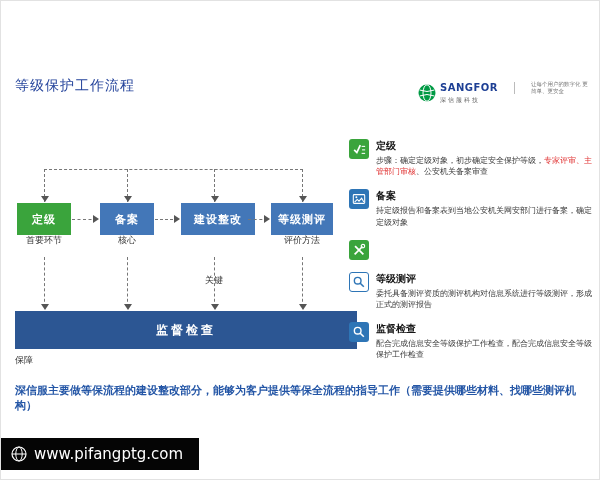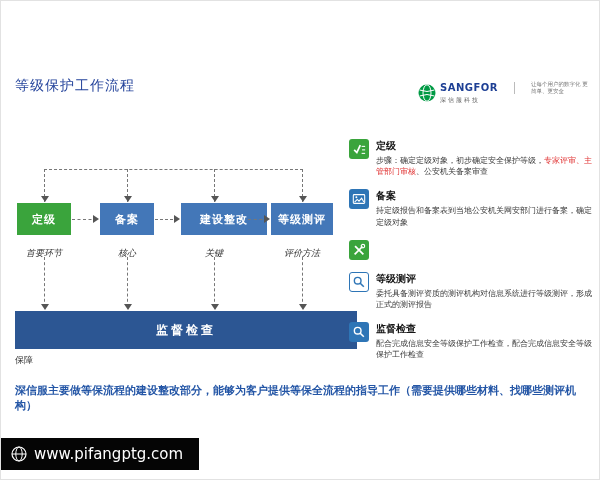--- a/index.html
+++ b/index.html
@@ -23,21 +23,21 @@
 
   
   .flow { position:absolute; left:14px; top:142px; width:345px; height:232px; }
   .dash-h { position:absolute; border-top:1.5px dashed #777; }
   .dash-v { position:absolute; border-left:1.5px dashed #777; }
   .tri-down { position:absolute; width:0; height:0; border-left:4px solid transparent; border-right:4px solid transparent; border-top:6px solid #555; }
   .tri-right { position:absolute; width:0; height:0; border-top:4px solid transparent; border-bottom:4px solid transparent; border-left:6px solid #555; right:-2px; top:-5px; }
   .step { position:absolute; top:60px; height:32px; color:#fff; font-weight:bold; font-size:11px; display:flex; align-items:center; justify-content:center; letter-spacing:1px; }
   .step.green { background:#3aa43c; }
   .step.blue { background:#4377b8; }
-  .note { position:absolute; top:104px; font-size:9px; color:#333; text-align:center;font-style:italic; }
+  .note { position:absolute; top:91px; font-size:9px; color:#333; text-align:center; }
   .supervise { position:absolute; left:0; top:168px; width:342px; height:38px; background:#2c5693; color:#fff; font-weight:bold; font-size:12px; display:flex; align-items:center; justify-content:center; letter-spacing:3px; }
   .sup-note { position:absolute; left:0; top:211px; width:342px; text-align:left; font-size:9px; color:#333; }
 
   
   .details { position:absolute; left:348px; top:138px; width:246px; display:flex; flex-direction:column; gap:12px; }
   .detail { display:flex; gap:7px; }
   .d-icon { width:20px; height:20px; flex:none; border-radius:3px; display:flex; align-items:center; justify-content:center; }
   .d-icon.green { background:#3aa43c; }
   .d-icon.blue { background:#2e75b6; }
   .d-icon.outline { background:#fff; border:1.5px solid #2e75b6; }
@@ -79,36 +79,36 @@
     <div class="dash-v" style="left:112px; top:26px; height:33px;"></div>
     <div class="dash-v" style="left:199px; top:26px; height:33px;"></div>
     <div class="dash-v" style="left:287px; top:26px; height:33px;"></div>
     <div class="tri-down" style="left:26px; top:53px;"></div>
     <div class="tri-down" style="left:109px; top:53px;"></div>
     <div class="tri-down" style="left:196px; top:53px;"></div>
     <div class="tri-down" style="left:284px; top:53px;"></div>
 
     <div class="step green" style="left:2px; width:54px;">定级</div>
     <div class="step blue" style="left:85px; width:54px;">备案</div>
-    <div class="step blue" style="left:166px; width:86px;">建设整改</div>
+    <div class="step blue" style="left:166px; width:74px;">建设整改</div>
     <div class="step blue" style="left:256px; width:62px;">等级测评</div>
 
     <div class="dash-h" style="left:57px; top:76px; width:25px;">
         <span class="tri-right"></span>
       </div>
     <div class="dash-h" style="left:140px; top:76px; width:23px;">
         <span class="tri-right"></span>
       </div>
     <div class="dash-h" style="left:233px; top:76px; width:20px;">
         <span class="tri-right"></span>
       </div>
 
     <div class="note" style="left:2px; width:54px;">首要环节</div>
     <div class="note" style="left:85px; width:54px;">核心</div>
-    <div class="note" style="left:166px; width:66px;">关键</div>
+    <div class="note" style="left:166px; width:66px;margin-top:40px;">关键</div>
     <div class="note" style="left:256px; width:62px;">评价方法</div>
 
     <div class="dash-v" style="left:29px; top:114px; height:50px;"></div>
     <div class="dash-v" style="left:112px; top:114px; height:50px;"></div>
     <div class="dash-v" style="left:199px; top:114px; height:50px;"></div>
     <div class="dash-v" style="left:287px; top:114px; height:50px;"></div>
     <div class="tri-down" style="left:26px; top:161px;"></div>
     <div class="tri-down" style="left:109px; top:161px;"></div>
     <div class="tri-down" style="left:196px; top:161px;"></div>
     <div class="tri-down" style="left:284px; top:161px;"></div>

